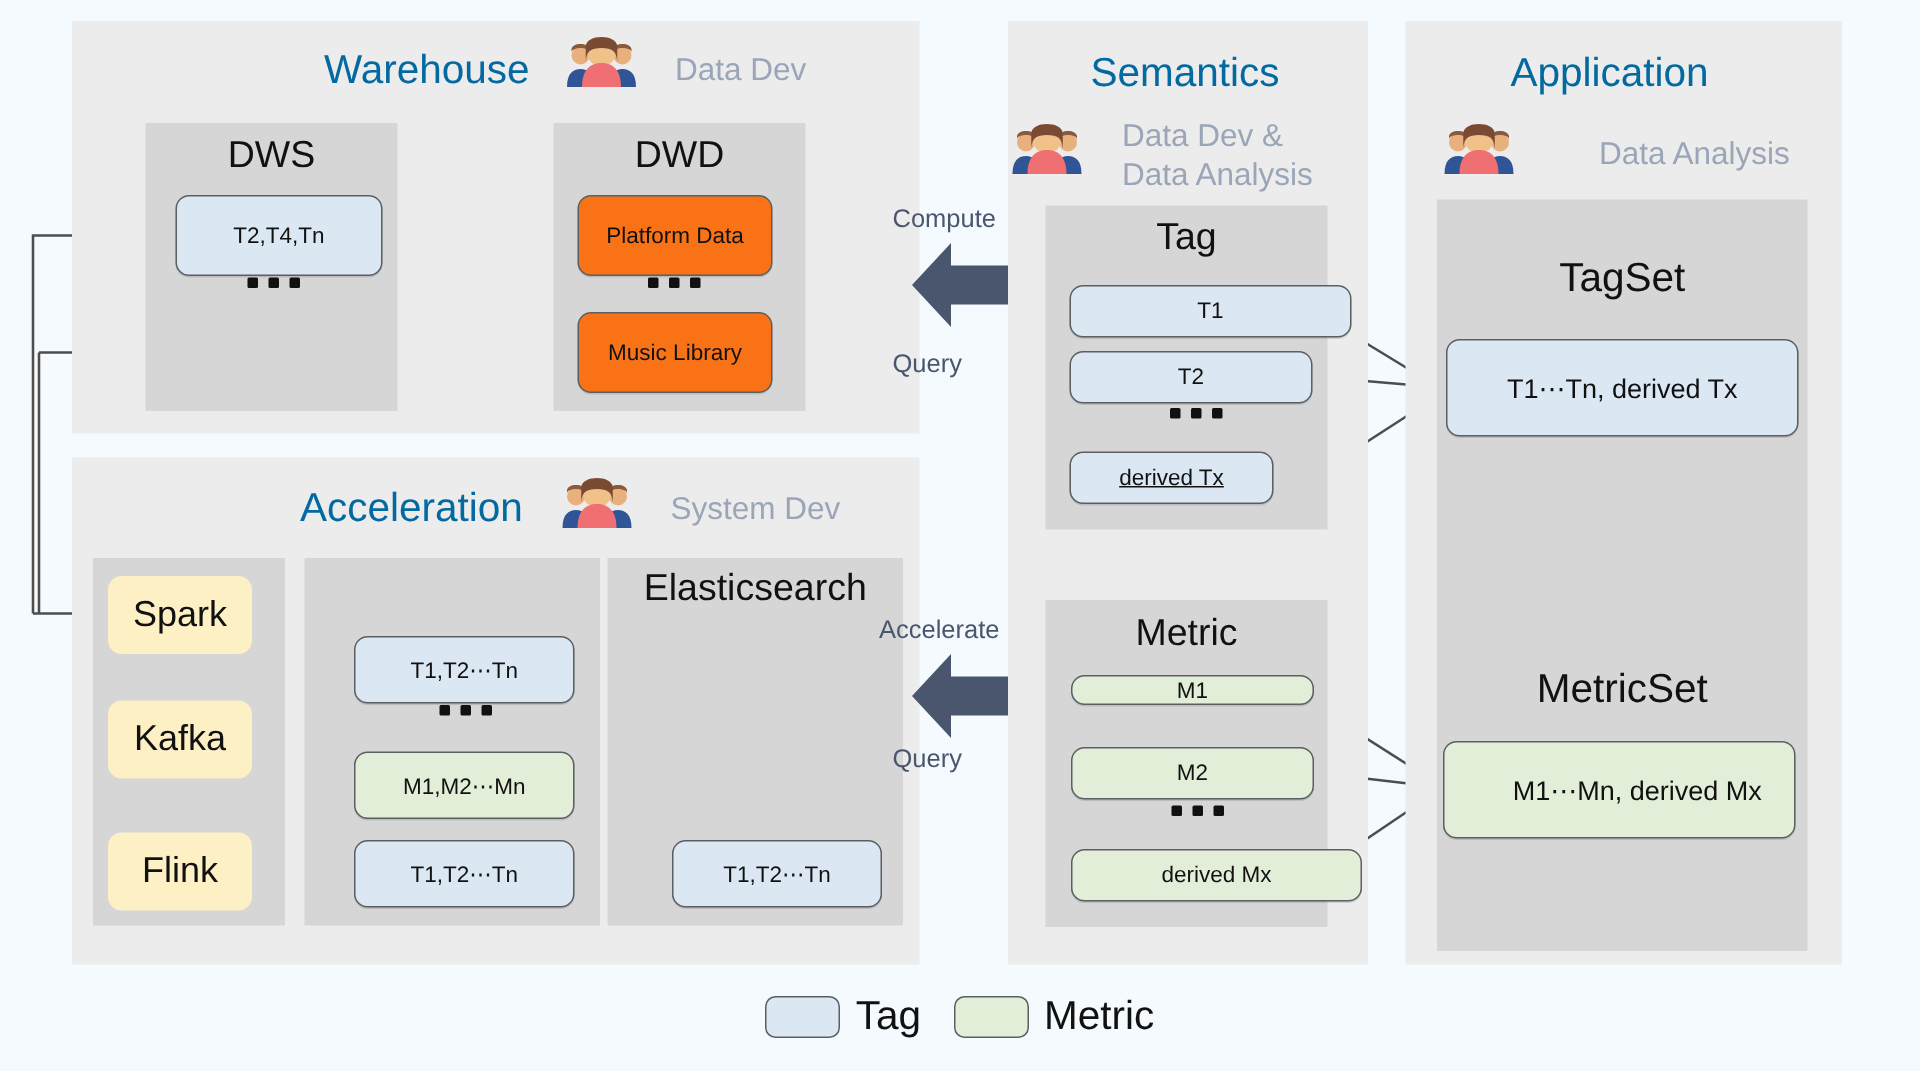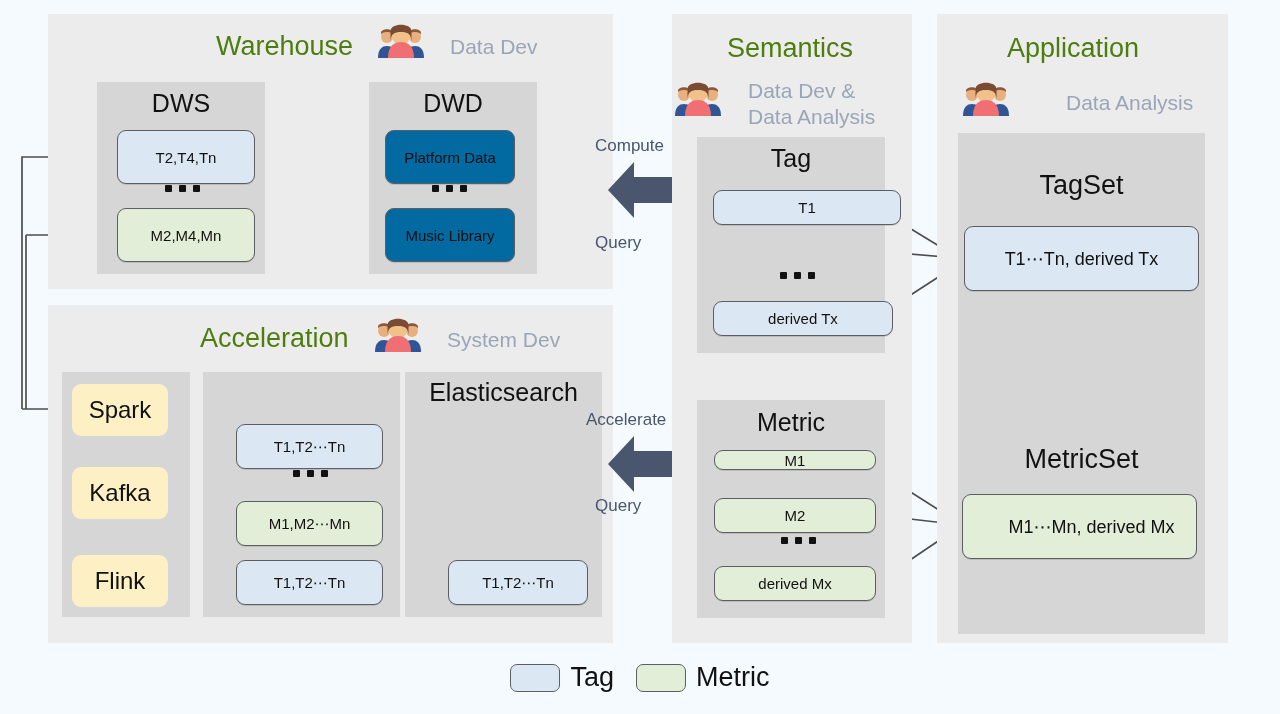--- a/index.html
+++ b/index.html
@@ -11,21 +11,21 @@
     position:relative;
   }
   #stage{position:absolute;left:0;top:0;width:1280px;height:714px;}
 
   
   .panel{position:absolute;background:#ececec;}
   .subpanel{position:absolute;background:#d6d6d6;}
 
   
   .panel-title{
-    position:absolute;color:#4d7c0f;font-size:27px;line-height:1;
+    position:absolute;color:#0369a1;font-size:27px;line-height:1;
     white-space:nowrap;
   }
   .panel-role{
     position:absolute;color:#9aa6b8;font-size:21px;line-height:1.12;
     white-space:nowrap;
   }
   .sub-title{
     position:absolute;color:#111;font-size:25px;line-height:1;
     white-space:nowrap;text-align:center;
   }
@@ -36,21 +36,21 @@
   
   .node{
     position:absolute;box-sizing:border-box;
     border:1.6px solid #5b5f63;border-radius:9px;
     display:flex;align-items:center;justify-content:center;
     color:#111;font-size:15px;white-space:nowrap;
     box-shadow:0 1px 0 rgba(0,0,0,.12);
   }
   .tag{background:#dbe8f4;}
   .metric{background:#e3eed9;}
-  .source{background:#0369a1;}
+  .source{background:#f97316;}
   .pipe{
     position:absolute;box-sizing:border-box;
     background:#fdf0c4;border:none;border-radius:9px;
     display:flex;align-items:center;justify-content:center;
     color:#111;font-size:24px;white-space:nowrap;
   }
   .node.big{font-size:18px;}
 
   
   .dots{position:absolute;display:flex;gap:7px;}
@@ -160,21 +160,20 @@
   <div class="panel-role" style="left:450px;top:35px;">Data Dev</div>
 
   <div class="subpanel" style="left:97px;top:82px;width:168px;height:192px;"></div>
   <div class="sub-title" style="left:97px;top:91px;width:168px;text-align:center;">DWS</div>
   <div class="node tag" style="left:117px;top:130px;width:138px;height:54px;">T2,T4,Tn</div>
   <div class="dots" style="left:165px;top:185px;">
       <i></i>
       <i></i>
       <i></i>
     </div>
-  <div class="node metric" style="left:117px;top:208px;width:138px;height:54px;">M2,M4,Mn</div>
 
   <div class="subpanel" style="left:369px;top:82px;width:168px;height:192px;"></div>
   <div class="sub-title" style="left:369px;top:91px;width:168px;">DWD</div>
   <div class="node source" style="left:385px;top:130px;width:130px;height:54px;">Platform Data</div>
   <div class="dots" style="left:432px;top:185px;">
       <i></i>
       <i></i>
       <i></i>
     </div>
   <div class="node source" style="left:385px;top:208px;width:130px;height:54px;">Music Library</div>
@@ -245,37 +244,38 @@
       <path d="M11,36 C11,24 17,20 24,20 C31,20 37,24 37,36 z" fill="#ef6f72"></path>
       <path d="M13.5,9 C13.5,0.5 34.5,0.5 34.5,9 L34.5,19 C34,12 31,10 24,10 C17,10 14,12 13.5,19 z" fill="#7b4a33"></path>
     </svg>
   </div>
   <div class="panel-role" style="left:748px;top:79px;">Data Dev &amp;</div>
   <div class="panel-role" style="left:748px;top:105px;">Data Analysis</div>
 
   <div class="subpanel" style="left:697px;top:137px;width:188px;height:216px;"></div>
   <div class="sub-title" style="left:697px;top:146px;width:188px;">Tag</div>
   <div class="node tag" style="left:713px;top:190px;width:188px;height:35px;">T1</div>
+  <div class="node tag" style="left:713px;top:234px;width:162px;height:35px;">T2</div>
   <div class="dots" style="left:780px;top:272px;">
       <i></i>
       <i></i>
       <i></i>
     </div>
-  <div class="node tag" style="left:713px;top:301px;width:180px;height:35px;">derived Tx</div>
+  <div class="node tag" style="left:713px;top:301px;width:136px;height:35px;text-decoration:underline;">derived Tx</div>
 
   <div class="subpanel" style="left:697px;top:400px;width:188px;height:218px;"></div>
   <div class="sub-title" style="left:697px;top:410px;width:188px;">Metric</div>
   <div class="node metric" style="left:714px;top:450px;width:162px;height:20px;">M1</div>
   <div class="node metric" style="left:714px;top:498px;width:162px;height:35px;">M2</div>
   <div class="dots" style="left:781px;top:537px;">
       <i></i>
       <i></i>
       <i></i>
     </div>
-  <div class="node metric" style="left:714px;top:566px;width:162px;height:35px;">derived Mx</div>
+  <div class="node metric" style="left:714px;top:566px;width:194px;height:35px;">derived Mx</div>
 
   <div class="panel" style="left:937px;top:14px;width:291px;height:629px;"></div>
   <div class="panel-title" style="left:1007px;top:35px;">Application</div>
   <div class="people" style="left:962px;top:80px;">
     <svg viewBox="0 0 48 36" width="48" height="36">
       <circle cx="10" cy="15" r="6" fill="#e8b07c"></circle>
       <path d="M1,36 C1,27 5,24 10,24 C15,24 19,27 19,36 z" fill="#2f5597"></path>
       <path d="M4,11 C4,6 16,6 16,11 L16,13 C16,9 4,9 4,13 z" fill="#8a5a3b"></path>
       <circle cx="38" cy="15" r="6" fill="#e8b07c"></circle>
       <path d="M29,36 C29,27 33,24 38,24 C43,24 47,27 47,36 z" fill="#2f5597"></path>

